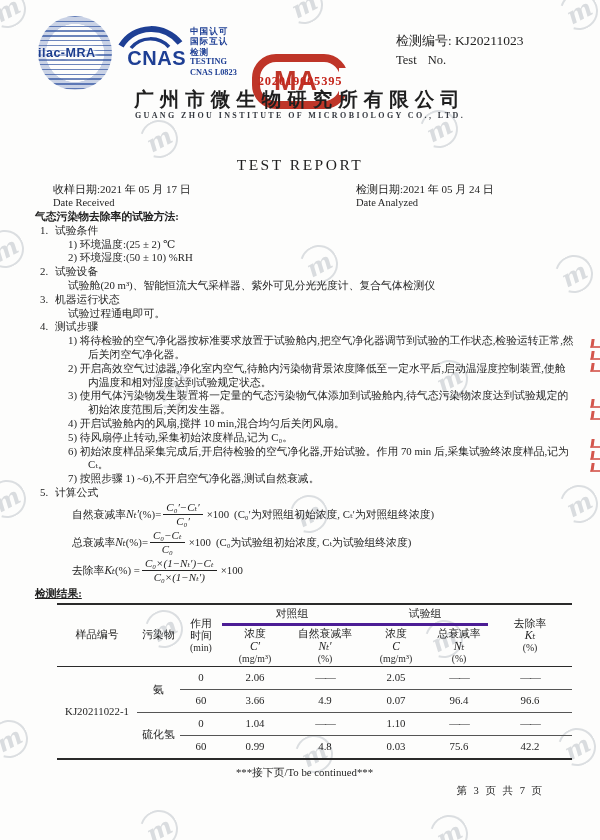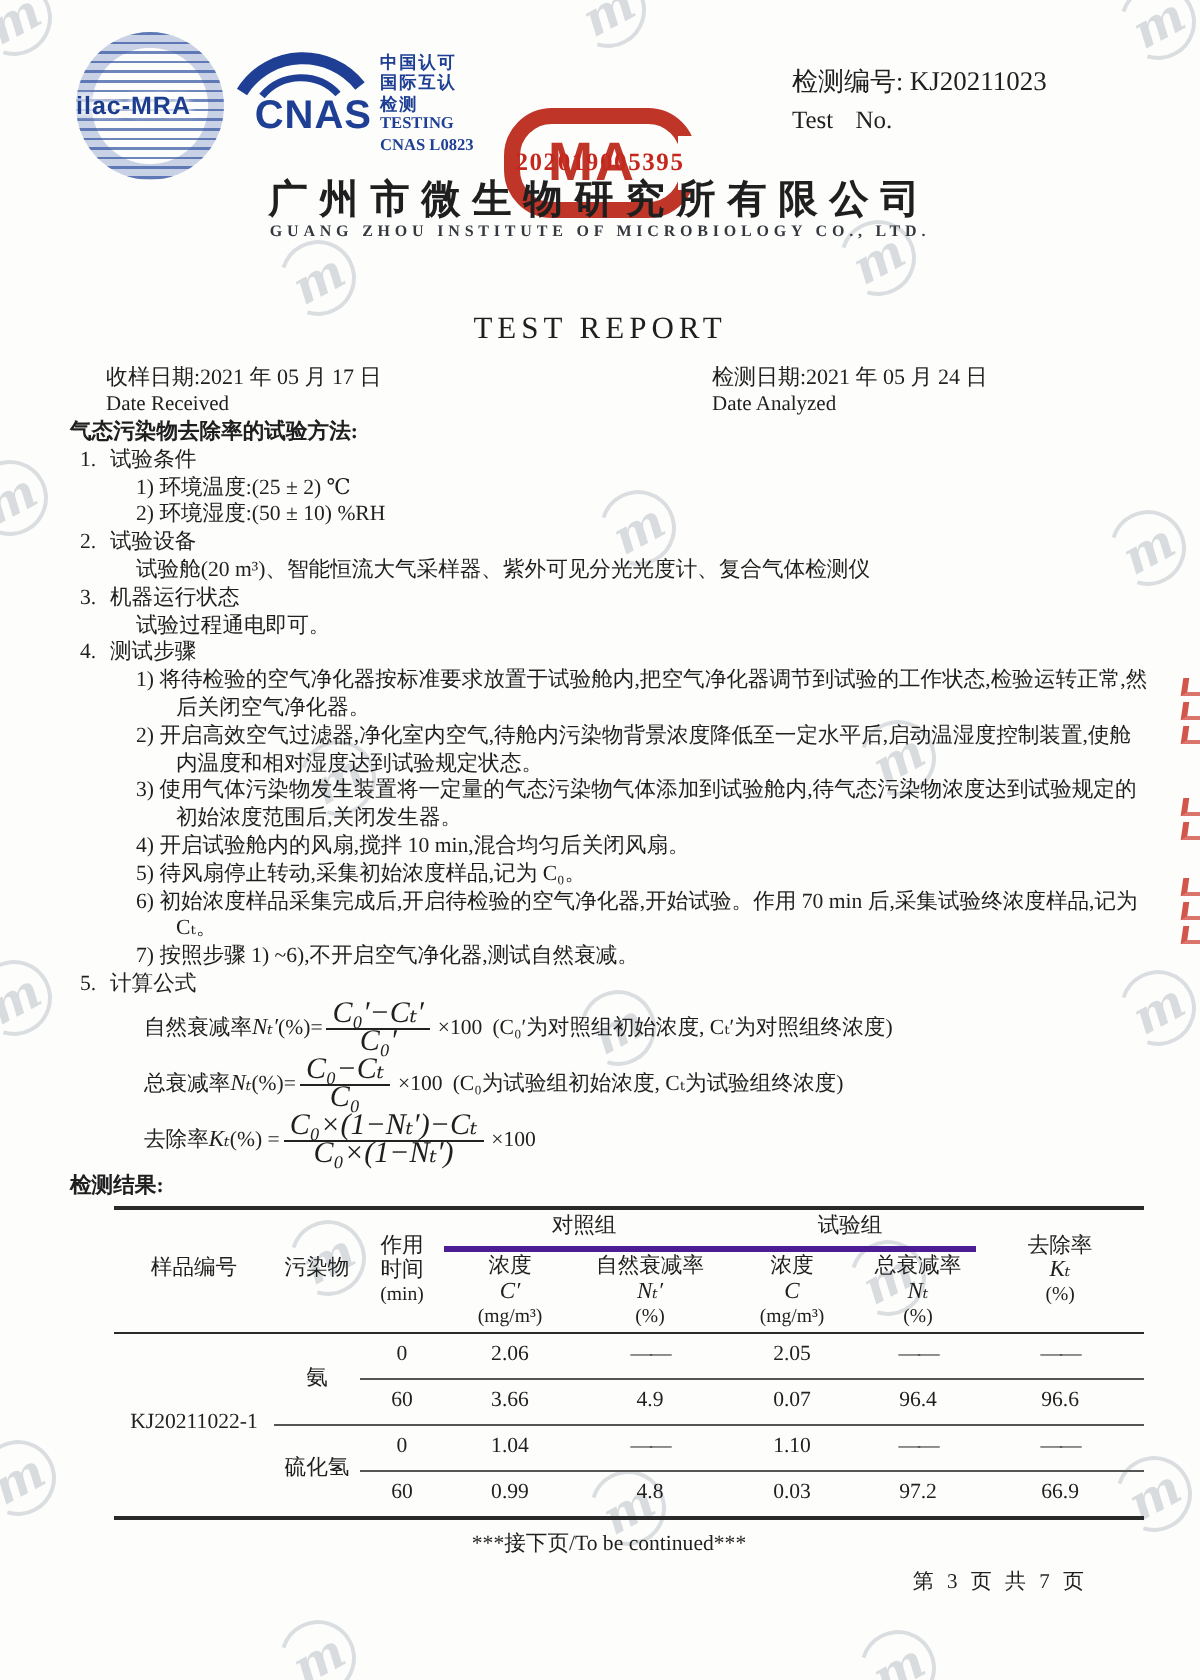--- a/index.html
+++ b/index.html
@@ -67,27 +67,27 @@
   .m-head { font-weight:700; }
   .mi { display:flex; }
   .mi-num { width:20px; padding-left:5px; flex:none; }
   .mi-sub { padding-left:33px; }
   .step { padding-left:53px; text-indent:-20px; }
   
   .formula { display:flex; align-items:center; margin-left:37px; height:26px; margin-top:2px; }
   .f-sym, .frac { font-family:"Liberation Serif","DejaVu Serif","DejaVu Sans",serif; font-style:italic; }
   .f-sym { font-size:11.5px; }
   .frac { display:inline-flex; flex-direction:column; align-items:center;
-    font-size:15px; line-height:11.5px; margin:0 2px; }
+    font-size:11px; line-height:11.5px; margin:0 2px; }
   .frac .num { padding:0 3px 1px; border-bottom:1px solid #222; }
   .frac .den { padding-top:1px; }
   .f-tail { margin-left:2px; }
   .f-note { margin-left:5px; }
   
-  .r-head { font-weight:700; margin-top:3px; }
+  .r-head { font-weight:700; margin-top:3px;text-decoration:underline; }
   table.results { margin:2px 0 0 22px; border-collapse:collapse; width:515px; table-layout:fixed;
     font-size:10.8px; text-align:center;
     border-top:2px solid #2a2a2a; border-bottom:2px solid #2a2a2a; }
   table.results td { padding:0; vertical-align:middle; }
   tr.h1 { height:21px; }
   tr.h2 { height:42px; }
   tr.dr { height:23px; }
   .grp { border-bottom:3px solid #4c1d95; }
   .deep { border-bottom:1.6px solid #2a2a2a; }
   td.rule { border-bottom:1px solid #555; }
@@ -329,22 +329,22 @@
         <td class="rule dash">——</td>
         <td class="rule">1.10</td>
         <td class="rule dash">——</td>
         <td class="rule dash">——</td>
       </tr>
       <tr class="dr">
         <td>60</td>
         <td>0.99</td>
         <td>4.8</td>
         <td>0.03</td>
-        <td>97.2</td>
-        <td>66.9</td>
+        <td>75.6</td>
+        <td>42.2</td>
       </tr>
     </tbody>
       </table>
 
     <div class="continued">***接下页/To be continued***</div>
   </div>
 
   <div class="page-num">第 3 页 共 7 页</div>
 
   <div class="seal-frag" style="top:336px">

